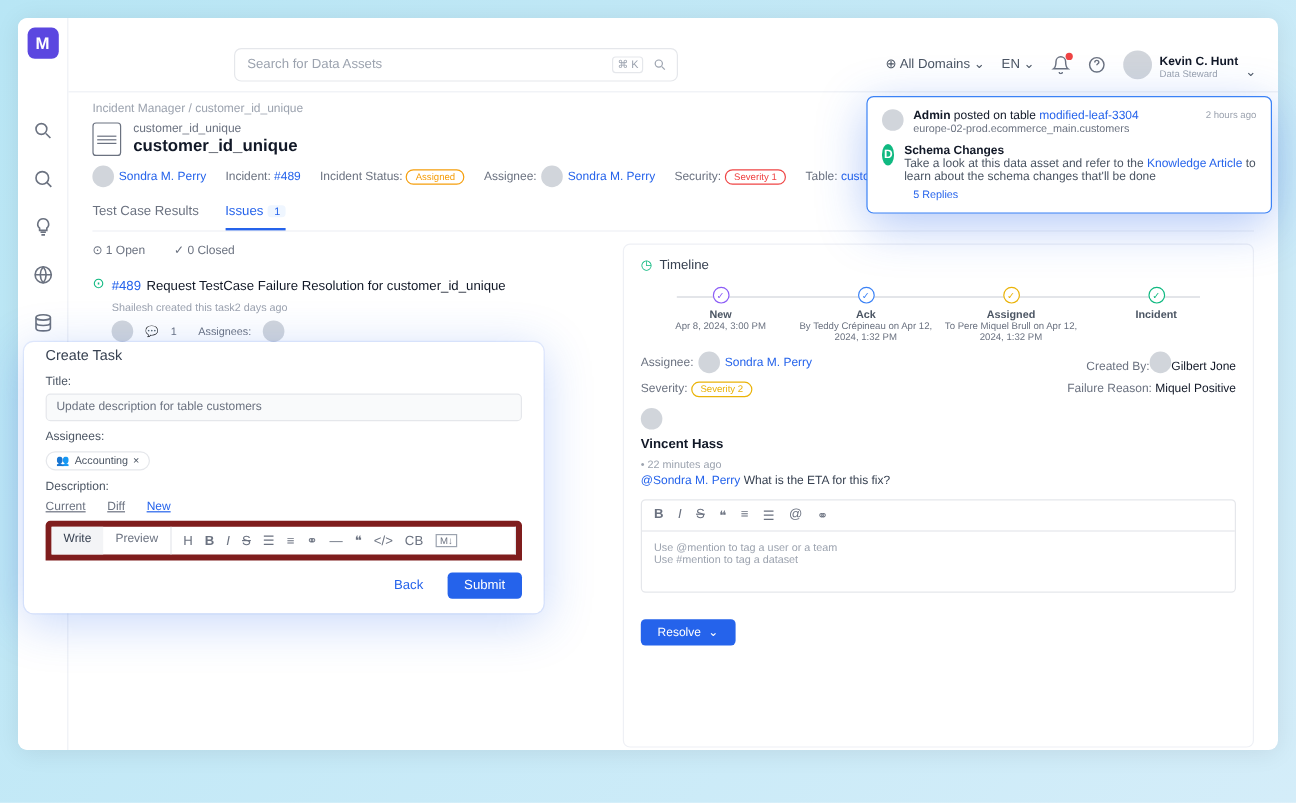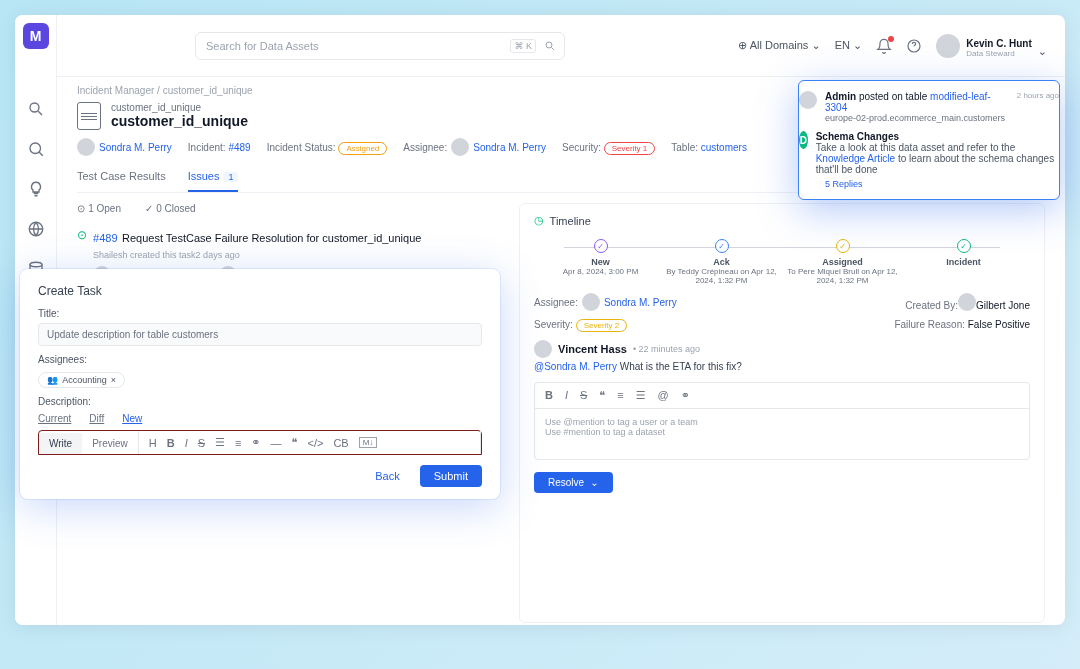--- a/index.html
+++ b/index.html
@@ -2,21 +2,21 @@
 <html><head>
 <meta charset="utf-8">
 <style>
 * { margin: 0; padding: 0; box-sizing: border-box; font-family: -apple-system, BlinkMacSystemFont, 'Segoe UI', sans-serif; }
 body { background: linear-gradient(135deg, #b8e6f5 0%, #d4edf9 100%); padding: 15px; width: 1080px; height: 669px; overflow: hidden; position: relative; }
 .app { background: #fff; border-radius: 8px; height: 610px; display: flex; box-shadow: 0 2px 20px rgba(0,0,0,0.08); overflow: hidden; }
 .sidebar { width: 42px; background: #fff; border-right: 1px solid #eef0f5; display: flex; flex-direction: column; align-items: center; padding-top: 8px; }
 .logo { width: 26px; height: 26px; background: #5b47e0; border-radius: 6px; color: #fff; display: flex; align-items: center; justify-content: center; font-weight: bold; font-size: 14px; margin-bottom: 40px; }
 .nav-icon { width: 24px; height: 24px; margin: 8px 0; color: #6b7280; display: flex; align-items: center; justify-content: center; }
 .main { flex: 1; display: flex; flex-direction: column; }
-.topbar { height: 62px; display: flex; align-items: center; padding: 0 18px; border-bottom: 1px solid #eef0f5; }
+.topbar { height: 46px; display: flex; align-items: center; padding: 0 18px; border-bottom: 1px solid #eef0f5; margin-top: 16px; }
 .search { flex: 0 0 370px; height: 28px; border: 1px solid #e5e7eb; border-radius: 6px; padding: 0 10px; display: flex; align-items: center; font-size: 11px; color: #9ca3af; margin-left: 120px; position: relative; }
 .search .kbd { position: absolute; right: 28px; font-size: 9px; border: 1px solid #e5e7eb; border-radius: 3px; padding: 1px 3px; color: #9ca3af; }
 .search .si { position: absolute; right: 8px; }
 .topbar-right { margin-left: auto; display: flex; align-items: center; gap: 14px; font-size: 11px; color: #4b5563; }
 .user-block { display: flex; align-items: flex-end; gap: 6px; }
 .avatar { width: 24px; height: 24px; border-radius: 50%; background: #d1d5db; }
 .avatar.sm { width: 18px; height: 18px; }
 .avatar.d { background: #10b981; color: #fff; display: flex; align-items: center; justify-content: center; font-size: 10px; font-weight: bold; }
 .content { flex: 1; padding: 8px 20px; overflow: hidden; position: relative; }
 .breadcrumb { font-size: 10px; color: #9ca3af; }
@@ -51,50 +51,50 @@
 .timeline-steps { display: flex; justify-content: space-between; position: relative; }
 .step { text-align: center; font-size: 8px; color: #6b7280; flex: 1; }
 .step-dot { width: 14px; height: 14px; border-radius: 50%; margin: 0 auto 4px; border: 1.5px solid; display: flex; align-items: center; justify-content: center; font-size: 8px; }
 .step-dot.purple { border-color: #8b5cf6; color: #8b5cf6; background: #fff; }
 .step-dot.blue { border-color: #3b82f6; color: #3b82f6; background: #fff; }
 .step-dot.yellow { border-color: #eab308; color: #eab308; background: #fff; }
 .step-dot.green { border-color: #10b981; color: #10b981; background: #fff; }
 .step-label { font-weight: 600; font-size: 9px; color: #4b5563; }
 .kv-row { display: flex; justify-content: space-between; font-size: 10px; margin: 8px 0; color: #6b7280; }
 .comment { margin-top: 10px; font-size: 11px; }
-.comment-head { display: flex; align-items: center; gap: 6px; }
+.comment-head { display: flex; gap: 6px; flex-direction: column; }
 .comment-author { font-weight: 600; color: #111827; font-size: 11px; }
 .comment-time { font-size: 9px; color: #9ca3af; }
 .comment-body { margin-top: 3px; font-size: 10px; color: #374151; }
 .mention { color: #2563eb; }
 .editor { margin-top: 10px; border: 1px solid #e5e7eb; border-radius: 4px; }
 .editor-toolbar { display: flex; gap: 12px; padding: 6px 10px; border-bottom: 1px solid #e5e7eb; font-size: 11px; color: #6b7280; }
 .editor-body { padding: 8px 10px; font-size: 9px; color: #9ca3af; height: 50px; }
-.resolve-btn { margin-top: 12px; padding: 5px 14px; background: #2563eb; color: #fff; border-radius: 4px; font-size: 10px; display: inline-flex; align-items: center; gap: 6px; }
-
-
-.modal { position: absolute; left: 20px; top: 269px; width: 480px; background: #fff; border-radius: 8px; padding: 15px 18px 12px; box-shadow: 0 8px 40px rgba(37, 99, 235, 0.25), 0 0 0 1px rgba(37,99,235,0.1); }
+.resolve-btn { margin-top: 22px; padding: 5px 14px; background: #2563eb; color: #fff; border-radius: 4px; font-size: 10px; display: inline-flex; align-items: center; gap: 6px; }
+
+
+.modal { position: absolute; left: 20px; top: 285px; width: 433px; background: #fff; border-radius: 8px; padding: 4px 18px 12px; box-shadow: 0 8px 40px rgba(37, 99, 235, 0.25), 0 0 0 1px rgba(37,99,235,0.1); }
 .modal h3 { font-size: 12px; font-weight: 500; color: #374151; margin-bottom: 10px; }
 .modal .field-lbl { font-size: 10px; color: #4b5563; margin: 8px 0 4px; }
 .modal .input { width: 100%; border: 1px solid #e5e7eb; border-radius: 4px; padding: 5px 8px; font-size: 10px; color: #6b7280; background: #f9fafb; }
 .chip { display: inline-flex; align-items: center; gap: 4px; border: 1px solid #e5e7eb; border-radius: 10px; padding: 2px 8px; font-size: 9px; color: #4b5563; }
 .mini-tabs { display: flex; gap: 18px; font-size: 10px; margin: 6px 0; }
 .mini-tabs span { color: #6b7280; cursor: pointer; text-decoration: underline; }
 .mini-tabs span.active { color: #2563eb; font-weight: 500; }
-.subtabs { display: flex; border: 1px solid #7f1d1d; border-radius: 4px 4px 0 0; font-size: 10px; align-items: flex-end; }
+.subtabs { display: flex; border: 5px solid #7f1d1d; border-radius: 4px 4px 0 0; font-size: 10px; }
 .subtabs .st { padding: 5px 10px; color: #6b7280; }
 .subtabs .st.active { background: #f3f4f6; color: #374151; }
 .md-toolbar { display: flex; gap: 10px; padding: 5px 10px; border-left: 1px solid #e5e7eb; border-right: 1px solid #e5e7eb; color: #6b7280; font-size: 11px; align-items: center; }
 .textarea { border: 1px solid #e5e7eb; border-top: none; border-radius: 0 0 4px 4px; padding: 10px; font-size: 10px; color: #4b5563; height: 95px; }
 .modal-foot { display: flex; justify-content: flex-end; gap: 10px; margin-top: 10px; }
 .btn-text { color: #2563eb; font-size: 11px; padding: 5px 10px; }
 .btn-primary { background: #2563eb; color: #fff; padding: 5px 14px; border-radius: 4px; font-size: 11px; }
 
 
-.popup { position: absolute; right: 20px; top: 80px; width: 262px; background: #fff; border: 1px solid #3b82f6; border-radius: 6px; padding: 10px 0; box-shadow: 0 10px 40px rgba(37, 99, 235, 0.35); font-size: 10px; }
+.popup { position: absolute; right: 20px; top: 80px; width: 338px; background: #fff; border: 1px solid #3b82f6; border-radius: 6px; padding: 10px 12px; box-shadow: 0 10px 40px rgba(37, 99, 235, 0.35); font-size: 10px; }
 .popup-head { display: flex; gap: 8px; }
 .popup-title { font-size: 10px; color: #111827; }
 .popup-sub { color: #6b7280; font-size: 9px; }
 .popup-time { margin-left: auto; color: #9ca3af; font-size: 8px; }
 .popup-body { margin-top: 8px; display: flex; gap: 8px; }
 .popup-link { color: #2563eb; }
 .popup-replies { color: #2563eb; font-size: 9px; margin-top: 4px; margin-left: 26px; }
 
 .notif { position: relative; }
 .notif-dot { position: absolute; top: -2px; right: -2px; width: 6px; height: 6px; background: #ef4444; border-radius: 50%; }
@@ -283,21 +283,21 @@
                 <span class="link" style="color:#2563eb">Sondra M. Perry</span>
               </span>
             <span style="display:flex;align-items:flex-end;gap:0">
                 <span>Created By:</span> 
                 <span class="avatar sm"></span>
                 <span style="color:#111827">Gilbert Jone</span>
               </span>
           </div>
           <div class="kv-row">
             <span><span>Severity:</span> <span class="pill sev4">Severity 2</span></span>
-            <span><span>Failure Reason:</span> <span style="color:#111827">False Positive</span></span>
+            <span><span>Failure Reason:</span> <span style="color:#111827">Miquel Positive</span></span>
           </div>
           <div class="comment">
             <div class="comment-head">
               <span class="avatar sm"></span>
               <span class="comment-author">Vincent Hass</span>
               <span class="comment-time">• <span>22 minutes ago</span></span>
             </div>
             <div class="comment-body"><span class="mention">@Sondra M. Perry</span> <span>What is the ETA for this fix?</span></div>
           </div>
           <div class="editor">

